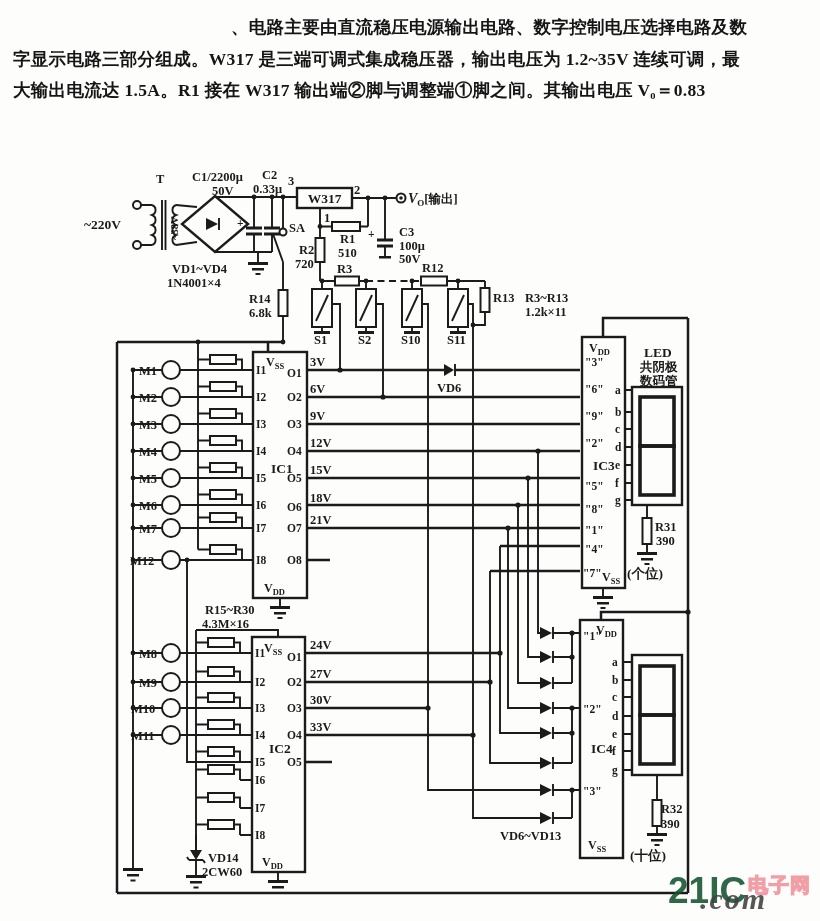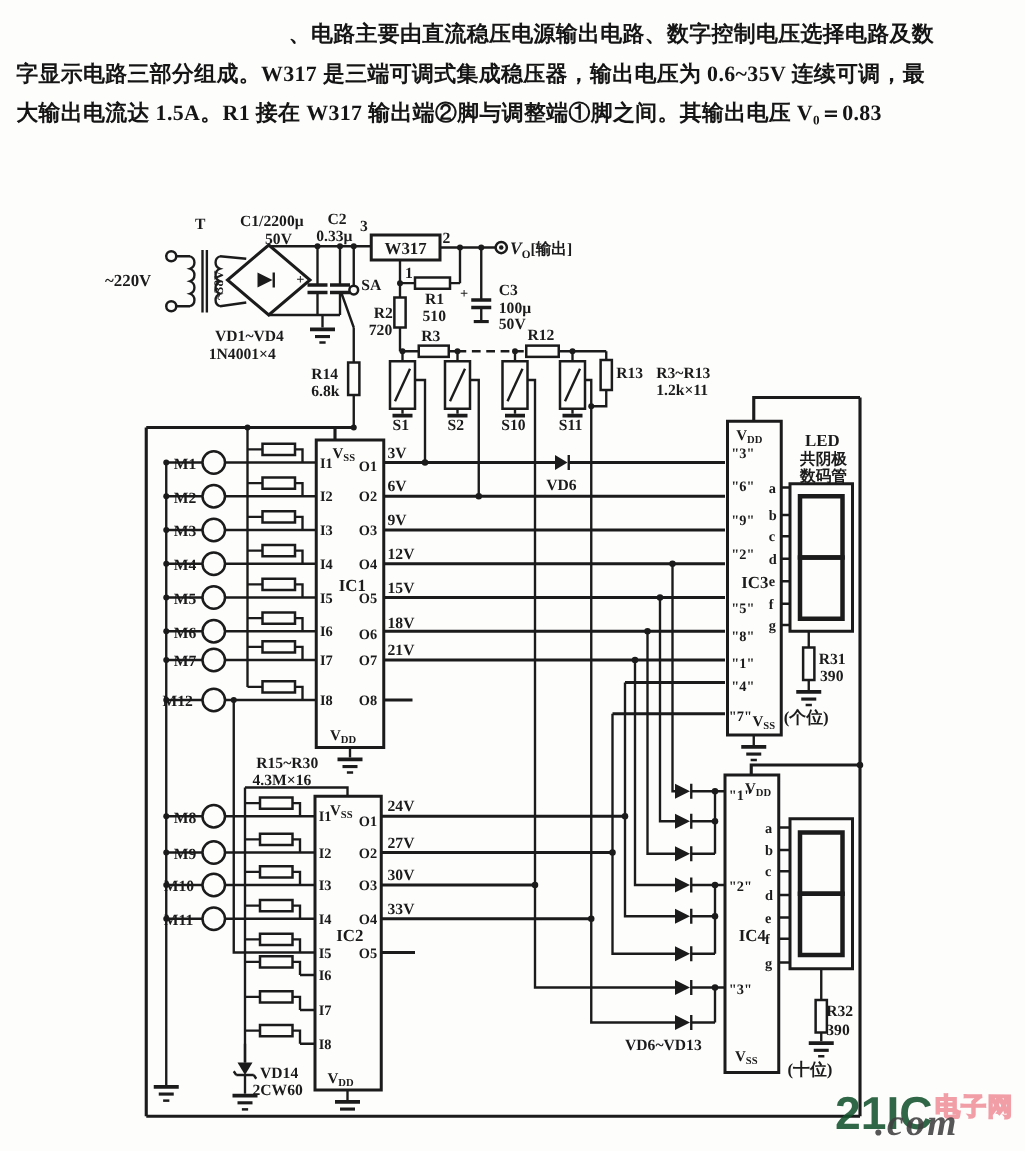--- a/index.html
+++ b/index.html
@@ -30,21 +30,21 @@
   .wm-com{left:700px;top:882px;font-family:"Liberation Serif",serif;font-style:italic;
           font-weight:bold;font-size:30px;color:#404040;letter-spacing:2px;}
 </style>
 </head>
 <body>
 
 <div class="page">
 
   <div class="para">
     <div class="ln ln1">、电路主要由直流稳压电源输出电路、数字控制电压选择电路及数</div>
-    <div class="ln">字显示电路三部分组成。W317 是三端可调式集成稳压器，输出电压为 0.6~35V 连续可调，最</div>
+    <div class="ln">字显示电路三部分组成。W317 是三端可调式集成稳压器，输出电压为 1.2~35V 连续可调，最</div>
     <div class="ln">大输出电流达 1.5A。R1 接在 W317 输出端②脚与调整端①脚之间。其输出电压 V₀＝0.83</div>
   </div>
 
   <svg width="820" height="921" viewBox="0 0 820 921">
 
     <g>
       <path class="w" d="M141,205 H152 M141,245 H152 M176,205 L197,207 M176,245 L197,242
         M215,197 H297 M254,197 V228 M254,234 V252 M272,197 V228 M272,234 V252
         M215,252 H272 M258,252 V262
         M352,198 H396 M368,198 V226.5 M360,226.5 H368 M320,226.5 H332

